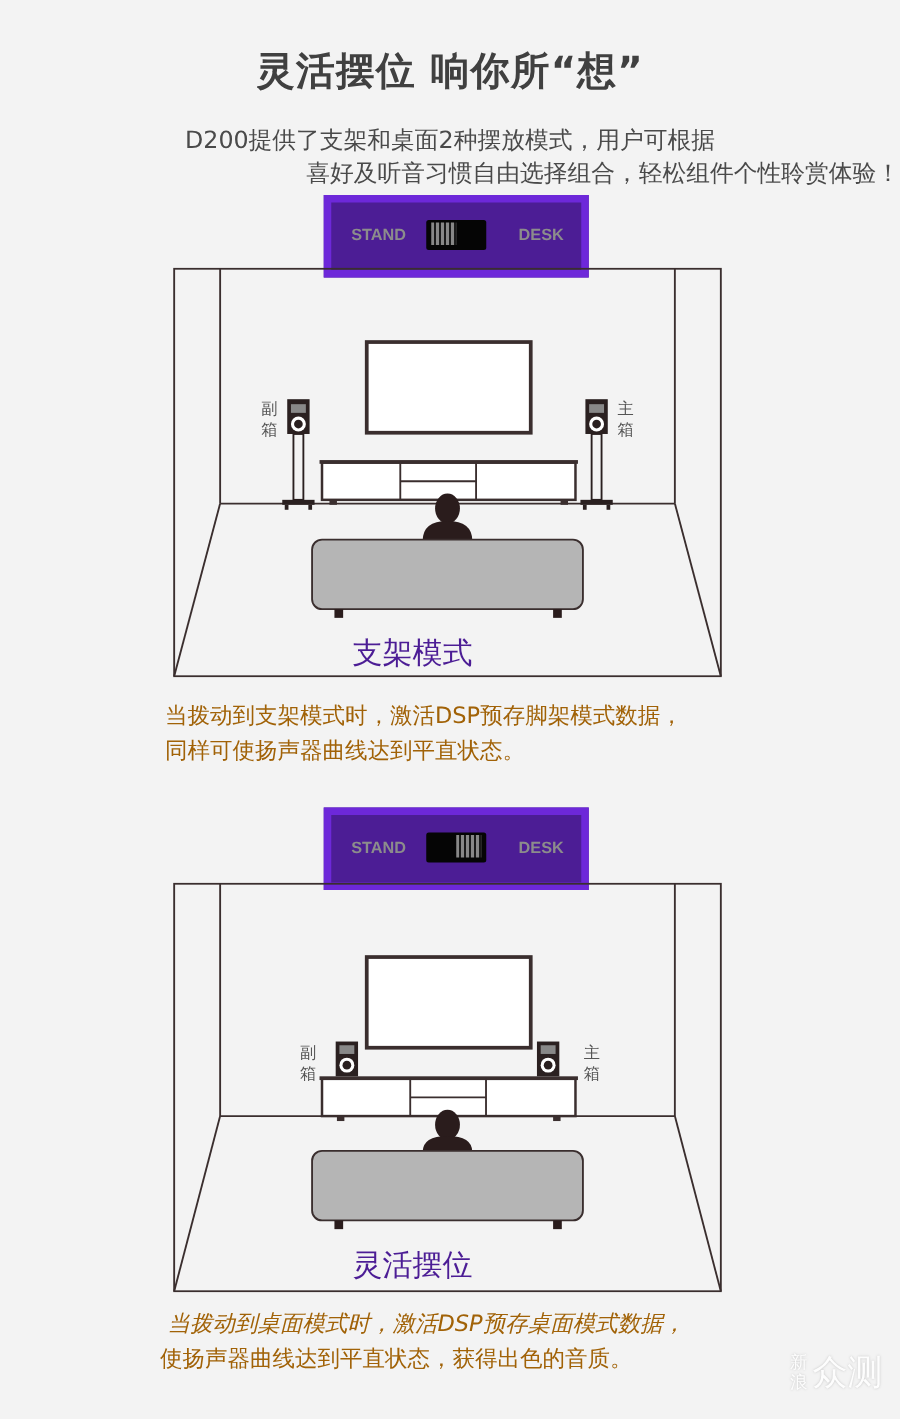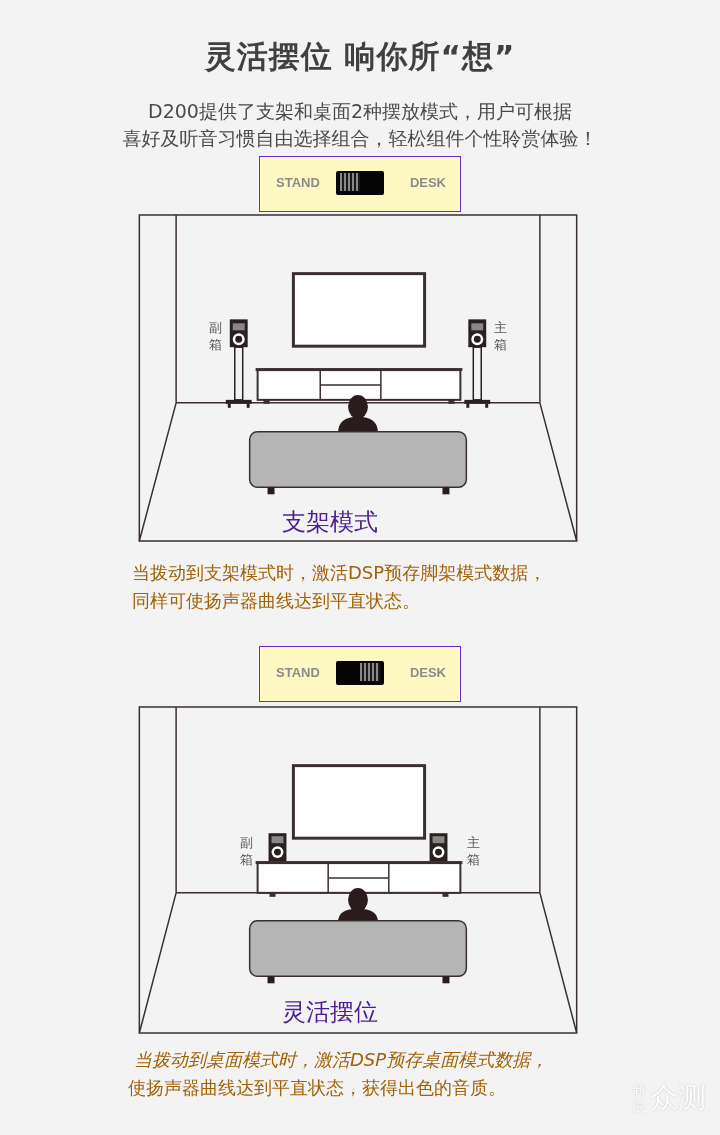--- a/index.html
+++ b/index.html
@@ -1,37 +1,37 @@
 <!DOCTYPE html>
 <html><head>
 <meta charset="utf-8">
 <style>
   html, body { margin:0; padding:0; }
   body { width:720px; height:1135px; background:#f3f3f3; position:relative; overflow:hidden;
          font-family:"DejaVu Sans","Liberation Sans",sans-serif; color:#333; }
   .abs { position:absolute; }
   .title { left:0; width:720px; top:36px; text-align:center; font-size:31px; font-weight:bold; color:#404040; letter-spacing:1px; }
   .intro { left:0; width:720px; text-align:center; font-size:19px; color:#4a4a4a;margin-top:17px; }
-  .switch { width:200px; height:54px; background:#fef9c3; border:1px solid #6d28d9; }
+  .switch { width:200px; height:54px; background:#4c1d95; border:6px solid #6d28d9; }
   .switch .lbl { position:absolute; top:18px; font-size:13px; font-weight:bold; color:#8c8c8c; font-family:"Liberation Sans",sans-serif; }
   .switch .track { position:absolute; top:14px; left:76px; width:48px; height:24px; background:#050505; border-radius:2px; }
   .switch .knob { position:absolute; top:2px; width:20px; height:18px;
      background:repeating-linear-gradient(90deg,#888 0 2px,#1a1a1a 2px 4px); }
   .room { width:440px; height:328px; }
   .caption { font-size:24px; color:#4c1d95; text-align:center; width:384px; }
   .desc { left:132px; font-size:18px; color:#a16207; line-height:28px;text-align:center; }
   .spk-label { font-size:13px; color:#555; line-height:17px; width:14px; }
   .watermark { right:14px; bottom:18px; color:#fff; font-size:28px; text-shadow:0 0 2px #bbb; opacity:0.9; }
 </style>
 </head>
 <body>
 
 <div class="abs title">灵活摆位 响你所“想”</div>
 <div class="abs intro" style="top:82px;">D200提供了支架和桌面2种摆放模式，用户可根据</div>
-<div class="abs intro" style="top:109px;">喜好及听音习惯自由选择组合，轻松组件个性聆赏体验！</div>
+<div class="abs intro" style="top:109px;text-align:right;">喜好及听音习惯自由选择组合，轻松组件个性聆赏体验！</div>
 
 <div class="abs switch" style="left:259px; top:156px;">
   <span class="lbl" style="left:16px;">STAND</span>
   <div class="track">
       <div class="knob" style="left:4px;"></div>
     </div>
   <span class="lbl" style="right:14px;">DESK</span>
 </div>
 
 <svg class="abs room" style="left:138px; top:214px;" width="442" height="330" viewBox="0 0 442 330">

